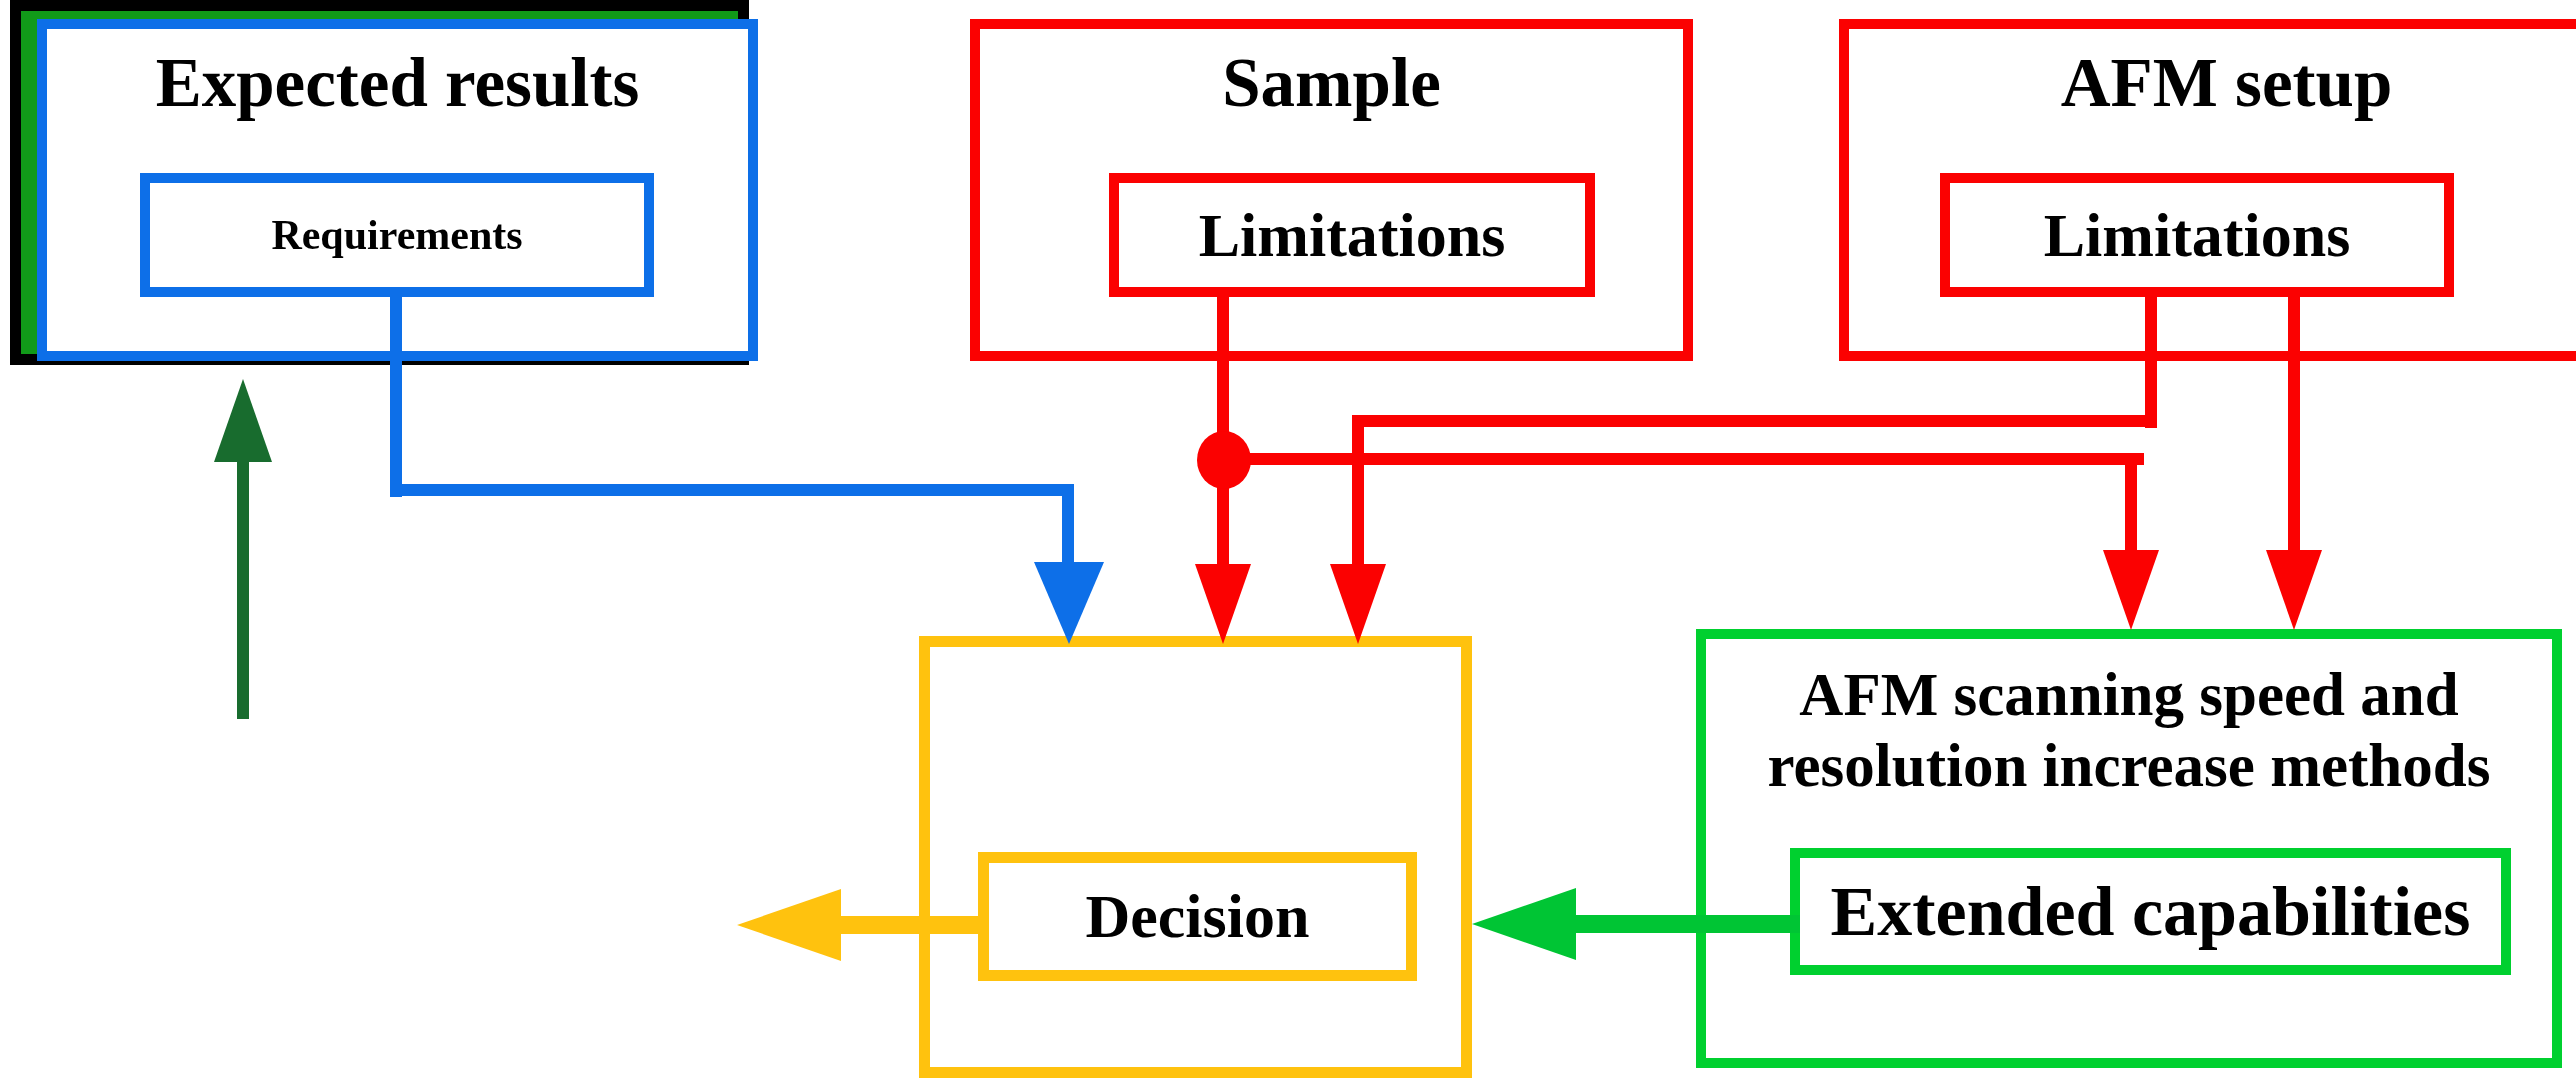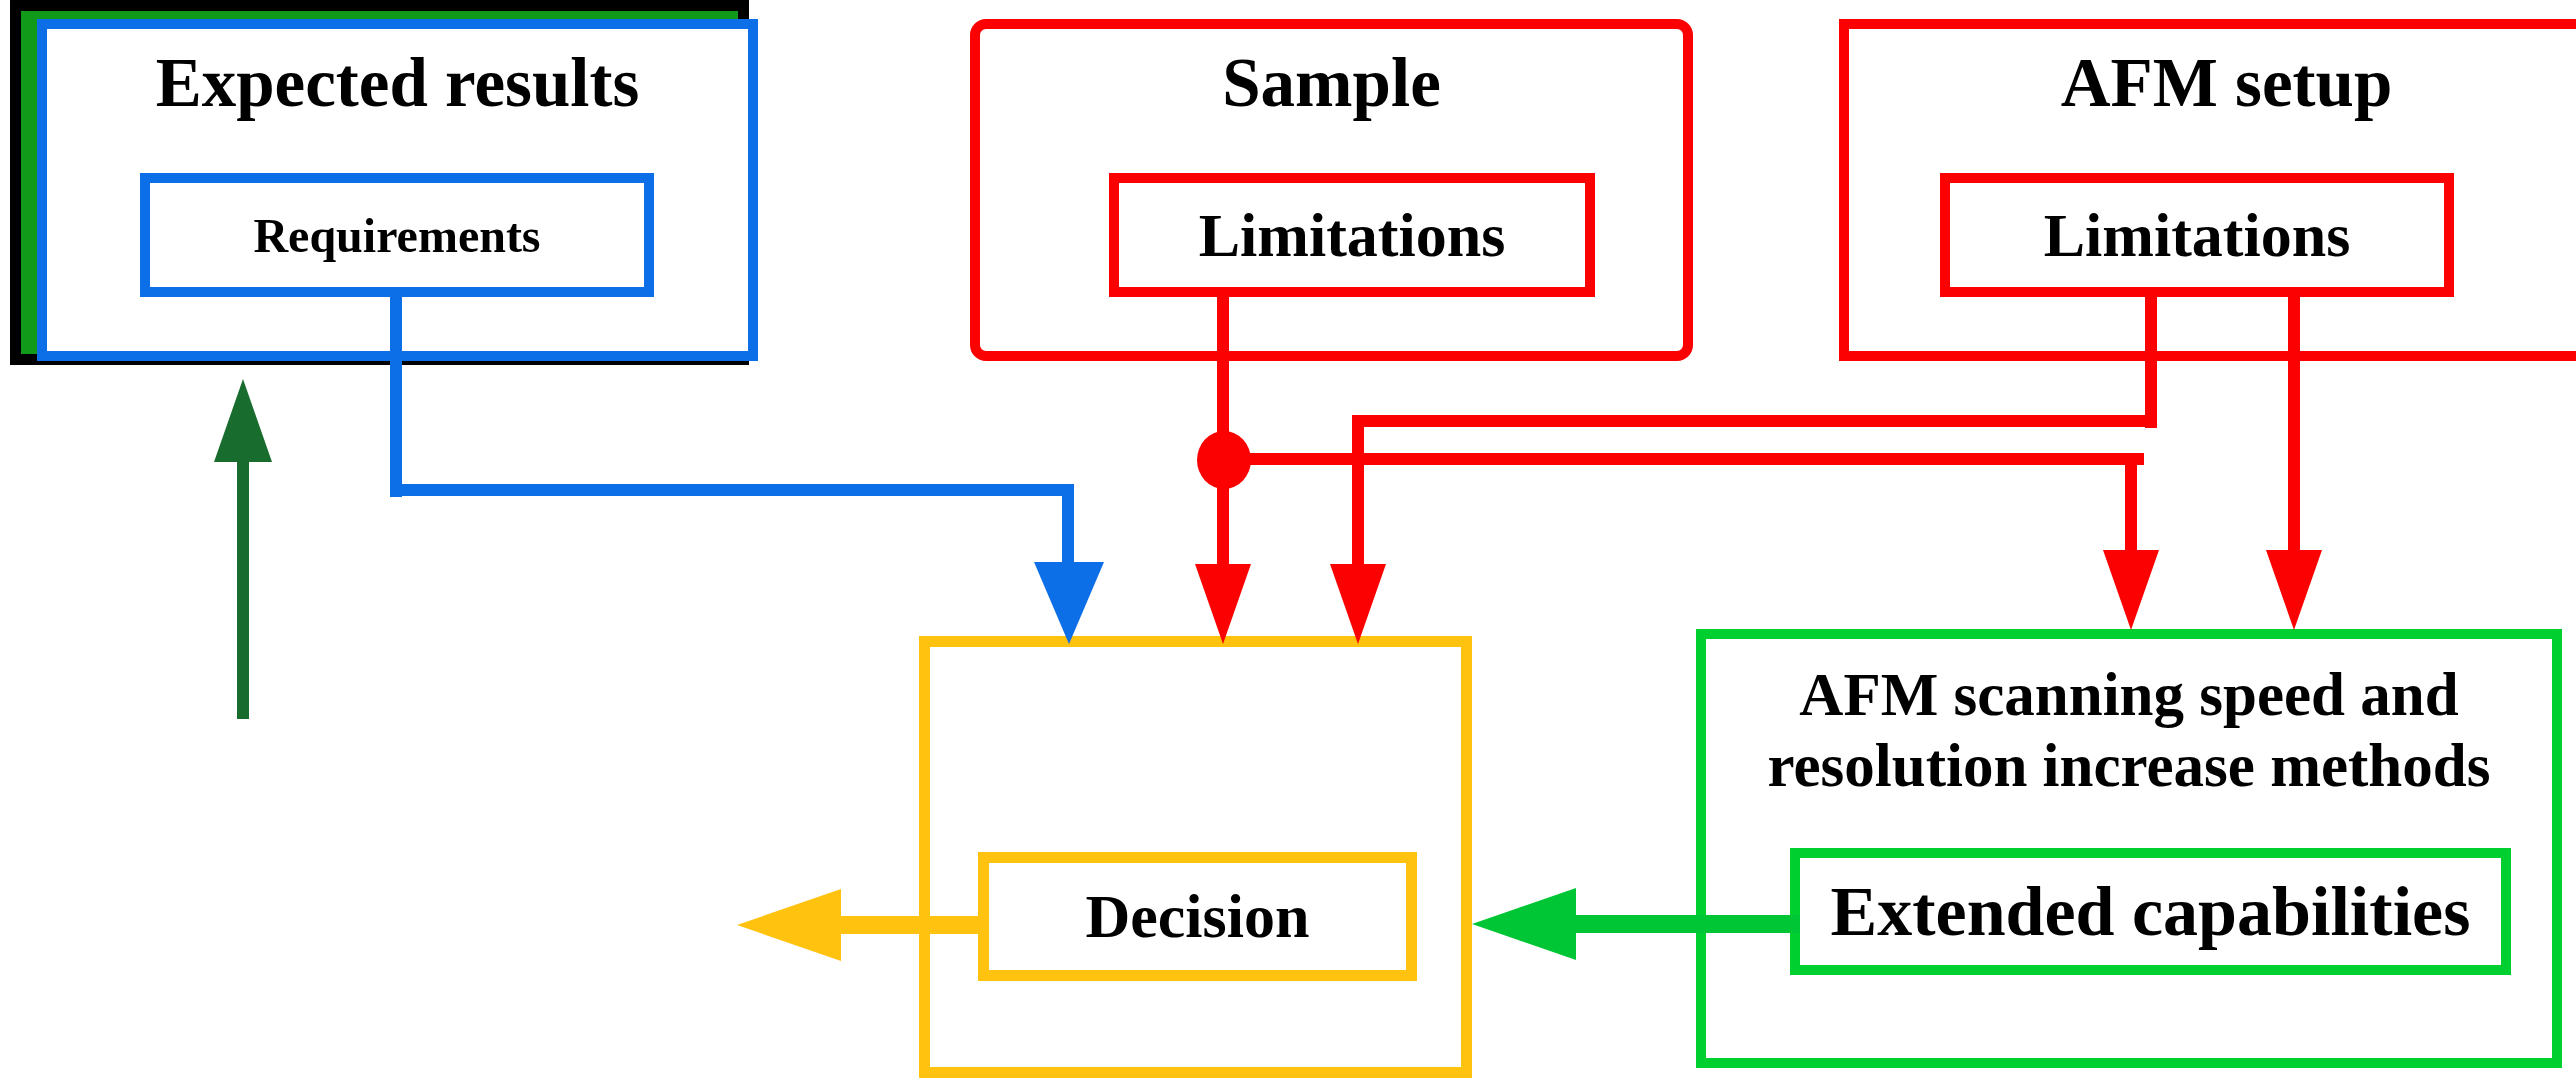--- a/index.html
+++ b/index.html
@@ -13,36 +13,36 @@
          font-weight:bold;color:#000;z-index:3;}
   .title{text-align:center;font-weight:bold;color:#000;}
 
   .b-blue{border:10.4px solid #0d6fe8;}
   .b-red{border:10.4px solid #fb0101;}
   .b-yellow{border:11px solid #ffc20e;}
   .b-green{border:10.4px solid #00d02f;}
 
   
   #box-expected{left:37px;top:19.3px;width:721px;height:342px;}
-  #box-sample{left:970px;top:19.3px;width:723px;height:342px;border-radius:16px;}
+  #box-sample{left:970px;top:19.3px;width:723px;height:342px;}
   #box-afm{left:1839px;top:19.3px;width:775px;height:342px;}
   #box-user{left:919px;top:636px;width:553px;height:442px;}
   #box-methods{left:1696px;top:629px;width:866px;height:439px;}
   #box-success{left:20px;top:712px;width:717px;height:343px;
                background:#119a19;border:11px solid #000;
                display:flex;align-items:center;justify-content:center;z-index:2;}
 
   #box-expected .title,#box-sample .title,#box-afm .title{font-size:69px;margin-top:15px;}
   #box-user .title{font-size:66px;margin-top:26px;}
   #box-methods .title{font-size:61px;line-height:1.16;margin:21px auto 0;width:795px;}
   #box-success .label{font-size:61px;line-height:1.25;text-align:center;
                       font-weight:bold;color:#000;width:594px;margin-top:-41px;}
 
   
-  #inner-req{left:93px;top:144px;width:514px;height:124px;font-size:48px;}
+  #inner-req{left:93px;top:144px;width:514px;height:124px;font-size:42px;}
   #inner-lim-sample{left:129px;top:144px;width:486px;height:124px;font-size:62px;}
   #inner-lim-afm{left:91px;top:144px;width:514px;height:124px;font-size:62px;}
   #inner-decision{left:48px;top:205px;width:439px;height:129px;font-size:62px;}
   #inner-ext{left:84px;top:209px;width:721px;height:127px;font-size:70px;}
 
   
   .seg{position:absolute;z-index:4;}
   .blue{background:#0d6fe8;}
   .red{background:#fb0101;}
   .yellowbar{background:#ffc20e;}

